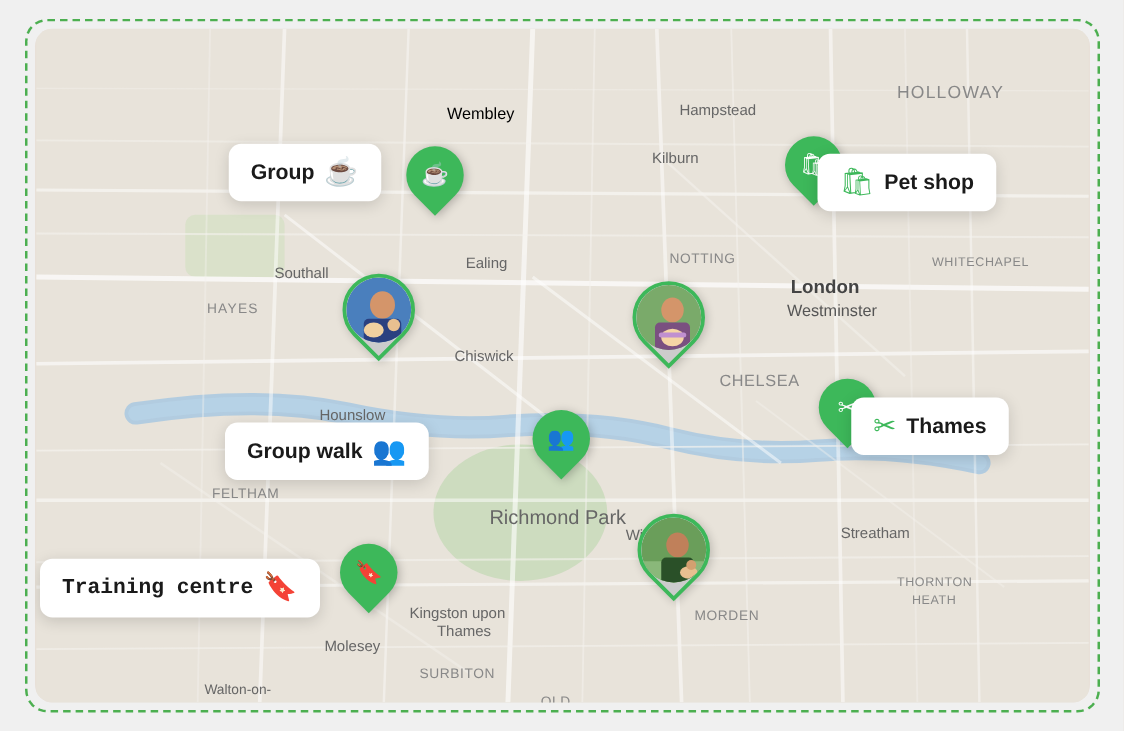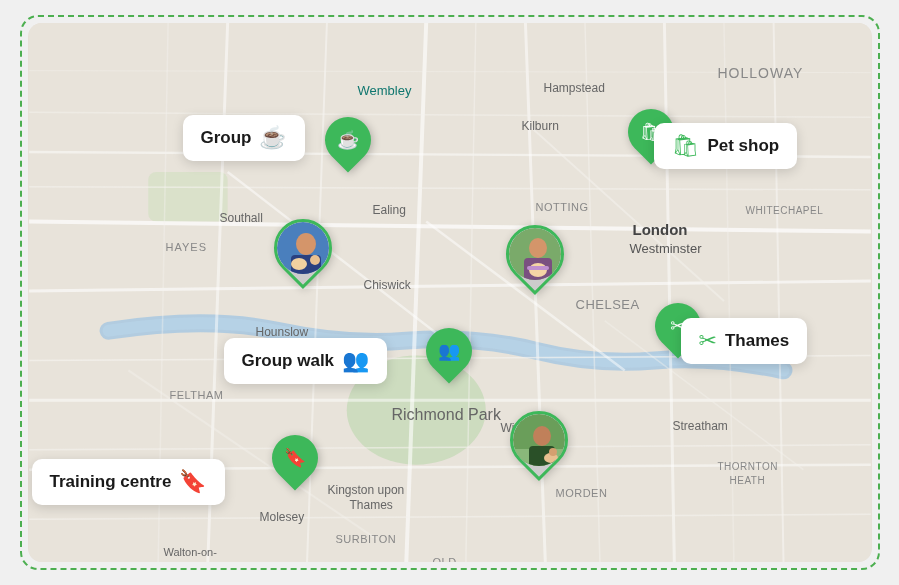--- a/index.html
+++ b/index.html
@@ -163,21 +163,21 @@
       <line x1="0" y1="90" x2="848" y2="95" stroke="#f5f3ef" stroke-width="1.5" opacity="0.5"></line>
       <line x1="0" y1="48" x2="848" y2="50" stroke="#f5f3ef" stroke-width="1" opacity="0.4"></line>
 
       <line x1="200" y1="150" x2="420" y2="320" stroke="#fff" stroke-width="2.5" opacity="0.5"></line>
       <line x1="400" y1="200" x2="600" y2="350" stroke="#fff" stroke-width="2.5" opacity="0.5"></line>
       <line x1="500" y1="100" x2="700" y2="280" stroke="#f5f3ef" stroke-width="2" opacity="0.5"></line>
       <line x1="100" y1="350" x2="350" y2="520" stroke="#f5f3ef" stroke-width="2" opacity="0.4"></line>
       <line x1="580" y1="300" x2="780" y2="450" stroke="#f5f3ef" stroke-width="1.5" opacity="0.4"></line>
     </svg>
 
-    <span class="map-label" style="left:330px;top:60px;font-size:13px;color:#0f766e">Wembley</span>
+    <span class="map-label" style="left:330px;top:60px;font-size:13px;color:#000000">Wembley</span>
     <span class="map-label" style="left:516px;top:58px;font-size:12px;color:#666">Hampstead</span>
     <span class="map-label" style="left:690px;top:42px;font-size:14px;color:#888;letter-spacing:1px">HOLLOWAY</span>
     <span class="map-label" style="left:494px;top:96px;font-size:12px;color:#666">Kilburn</span>
     <span class="map-label" style="left:192px;top:188px;font-size:12px;color:#666">Southall</span>
     <span class="map-label" style="left:345px;top:180px;font-size:12px;color:#666">Ealing</span>
     <span class="map-label" style="left:508px;top:178px;font-size:11px;color:#888;letter-spacing:0.5px">NOTTING</span>
     <span class="map-label" style="left:138px;top:218px;font-size:11px;color:#888;letter-spacing:1px">HAYES</span>
     <span class="map-label" style="left:605px;top:198px;font-size:15px;font-weight:600;color:#444">London</span>
     <span class="map-label" style="left:602px;top:218px;font-size:13px;color:#555">Westminster</span>
     <span class="map-label" style="left:336px;top:255px;font-size:12px;color:#666">Chiswick</span>
@@ -221,21 +221,21 @@
       <span style="font-size:22px;color:#3db85a;">🛍</span>
       <span class="info-card-label">Pet shop</span>
     </div>
 
     <div class="map-pin" style="left:398px;top:305px;">
       <div class="pin-circle pin-green">
         <span class="pin-circle-inner" style="font-size:18px;">👥</span>
       </div>
     </div>
 
-    <div class="info-card" style="left:152px;top:315px;margin-left:44px;">
+    <div class="info-card" style="left:152px;top:315px;">
       <span class="info-card-label">Group walk</span>
       <span style="font-size:22px;color:#3db85a;">👥</span>
     </div>
 
     <div class="map-pin" style="left:627px;top:280px;">
       <div class="pin-circle pin-green">
         <span class="pin-circle-inner" style="font-size:18px;">✂</span>
       </div>
     </div>
 
@@ -243,21 +243,21 @@
       <span style="font-size:22px;color:#3db85a;">✂</span>
       <span class="info-card-label">Thames</span>
     </div>
 
     <div class="map-pin" style="left:244px;top:412px;">
       <div class="pin-circle pin-green">
         <span class="pin-circle-inner" style="font-size:18px;">🔖</span>
       </div>
     </div>
 
-    <div class="info-card" style="left:4px;top:436px;">
+    <div class="info-card" style="left:4px;top:424px;font-family:Liberation Mono, monospace;">
       <span class="info-card-label">Training centre</span>
       <span style="font-size:22px;color:#3db85a;">🔖</span>
     </div>
 
     <div class="avatar-pin" style="left:246px;top:196px;">
       <div class="avatar-circle">
         <div class="avatar-inner">
           <svg width="58" height="58" viewBox="0 0 58 58" xmlns="http://www.w3.org/2000/svg">
             <rect width="58" height="58" fill="#4a7fbd"></rect>
             <ellipse cx="29" cy="22" rx="10" ry="11" fill="#d4956a"></ellipse>

